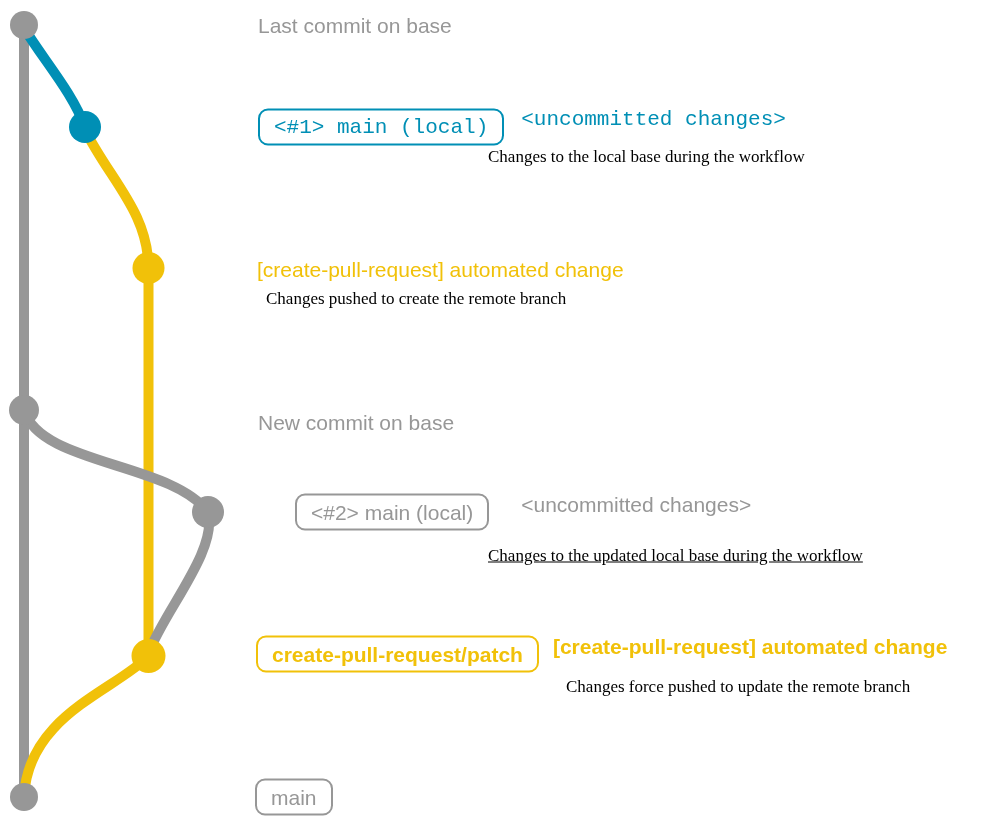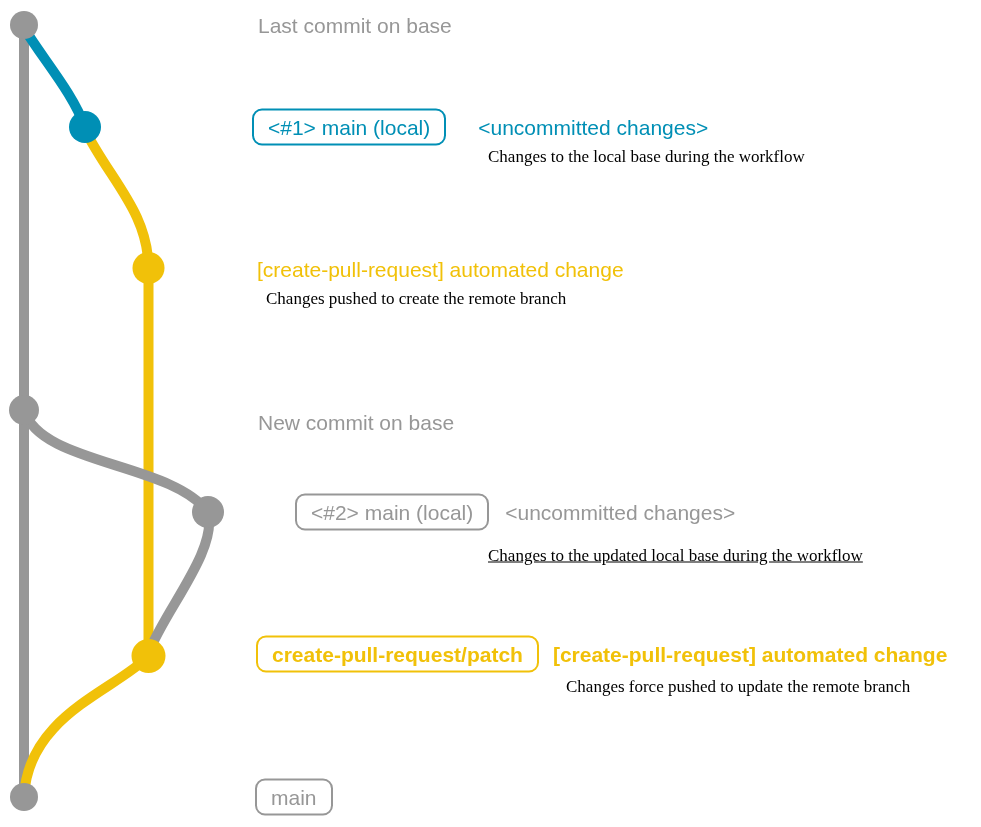--- a/index.html
+++ b/index.html
@@ -15,21 +15,20 @@
     font-family: "Liberation Sans", sans-serif;
   }
   #graph-svg {
     position: absolute;
     left: 0;
     top: 0;
   }
   .row {
     position: absolute;
     display: flex;
-    align-items: center;
     transform: translateY(-50%);
     white-space: nowrap;
   }
   .msg {
     font-size: 21px;
     line-height: 1;
   }
   .msg.gray   { color: var(--c-base); }
   .msg.blue   { color: var(--c-local); }
   .msg.yellow { color: var(--c-branch); }
@@ -78,36 +77,36 @@
   <circle cx="24" cy="410" r="15" fill="var(--c-base)"></circle>
   <circle cx="208" cy="512" r="16" fill="var(--c-base)"></circle>
   <circle cx="148.5" cy="656" r="17" fill="var(--c-branch)"></circle>
   <circle cx="24" cy="797" r="14" fill="var(--c-base)"></circle>
 </svg>
 
 <div class="row" style="left:258px; top:25px;">
   <span class="msg gray">Last commit on base</span>
 </div>
 
-<div class="row" style="left:252px; top:127px; gap:32px;">
+<div class="row" style="left:258px; top:127px; gap:17px;font-family:Liberation Mono, monospace;">
   <span class="badge blue">&lt;#1&gt; main (local)</span>
   <span class="msg blue">&lt;uncommitted changes&gt;</span>
 </div>
 <div class="note" style="left:488px; top:156px;">Changes to the local base during the workflow</div>
 
 <div class="row" style="left:257px; top:269px;">
   <span class="msg yellow">[create-pull-request] automated change</span>
 </div>
 <div class="note" style="left:266px; top:298px;">Changes pushed to create the remote branch</div>
 
 <div class="row" style="left:258px; top:395px;margin-top:27px;">
   <span class="msg gray">New commit on base</span>
 </div>
 
-<div class="row" style="left:255px; top:512px; gap:16px;padding-left:40px;">
+<div class="row" style="left:255px; top:512px; gap:32px;padding-left:40px;">
   <span class="badge gray">&lt;#2&gt; main (local)</span>
   <span class="msg gray">&lt;uncommitted changes&gt;</span>
 </div>
 <div class="note" style="left:488px; top:555px;text-decoration:underline;">Changes to the updated local base during the workflow</div>
 
 <div class="row" style="left:256px; top:654px; gap:14px;font-weight:bold;">
   <span class="badge yellow">create-pull-request/patch</span>
   <span class="msg yellow">[create-pull-request] automated change</span>
 </div>
 <div class="note" style="left:566px; top:686px;">Changes force pushed to update the remote branch</div>

